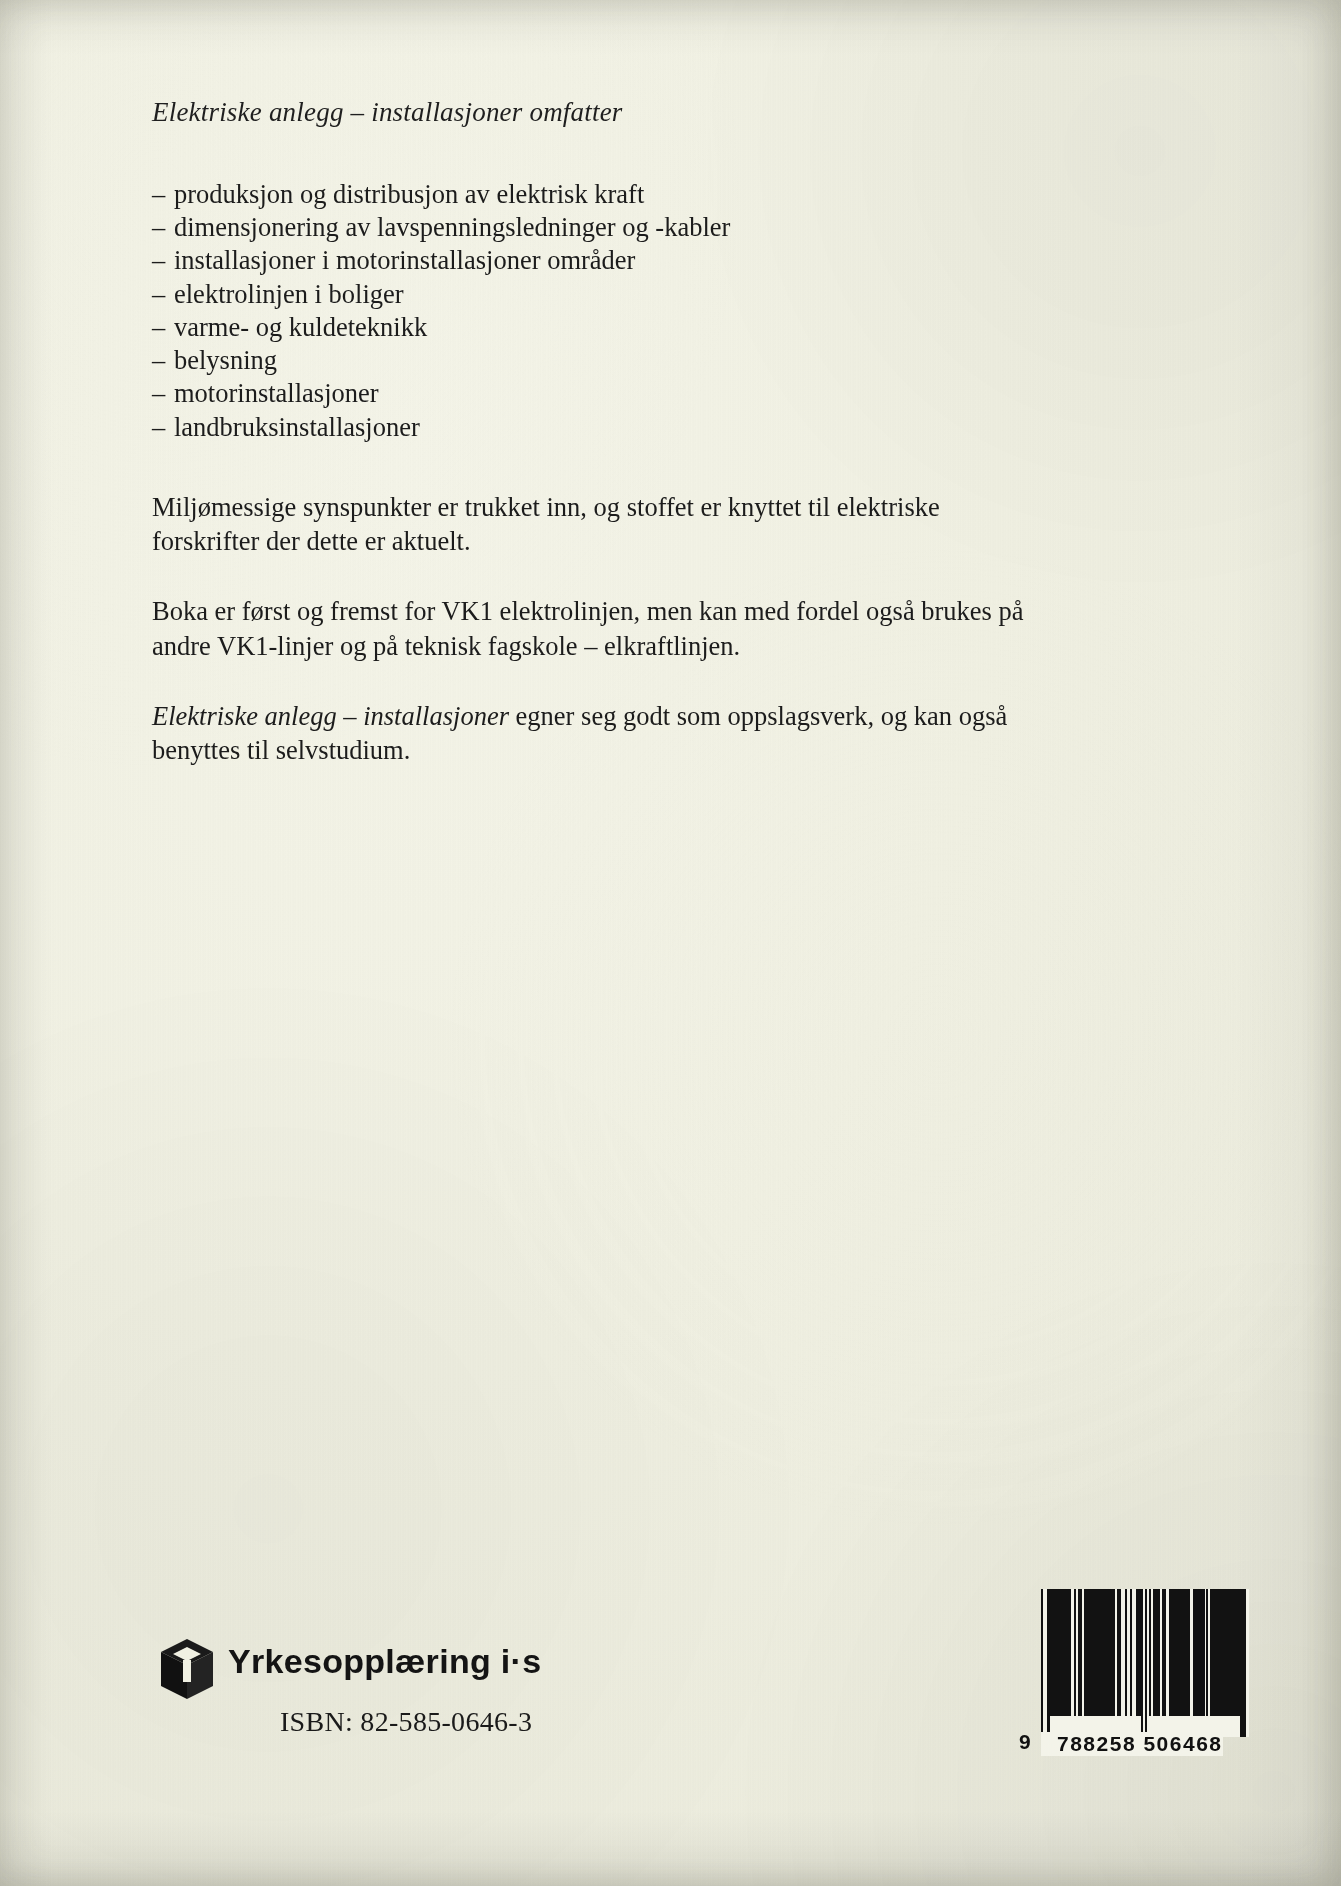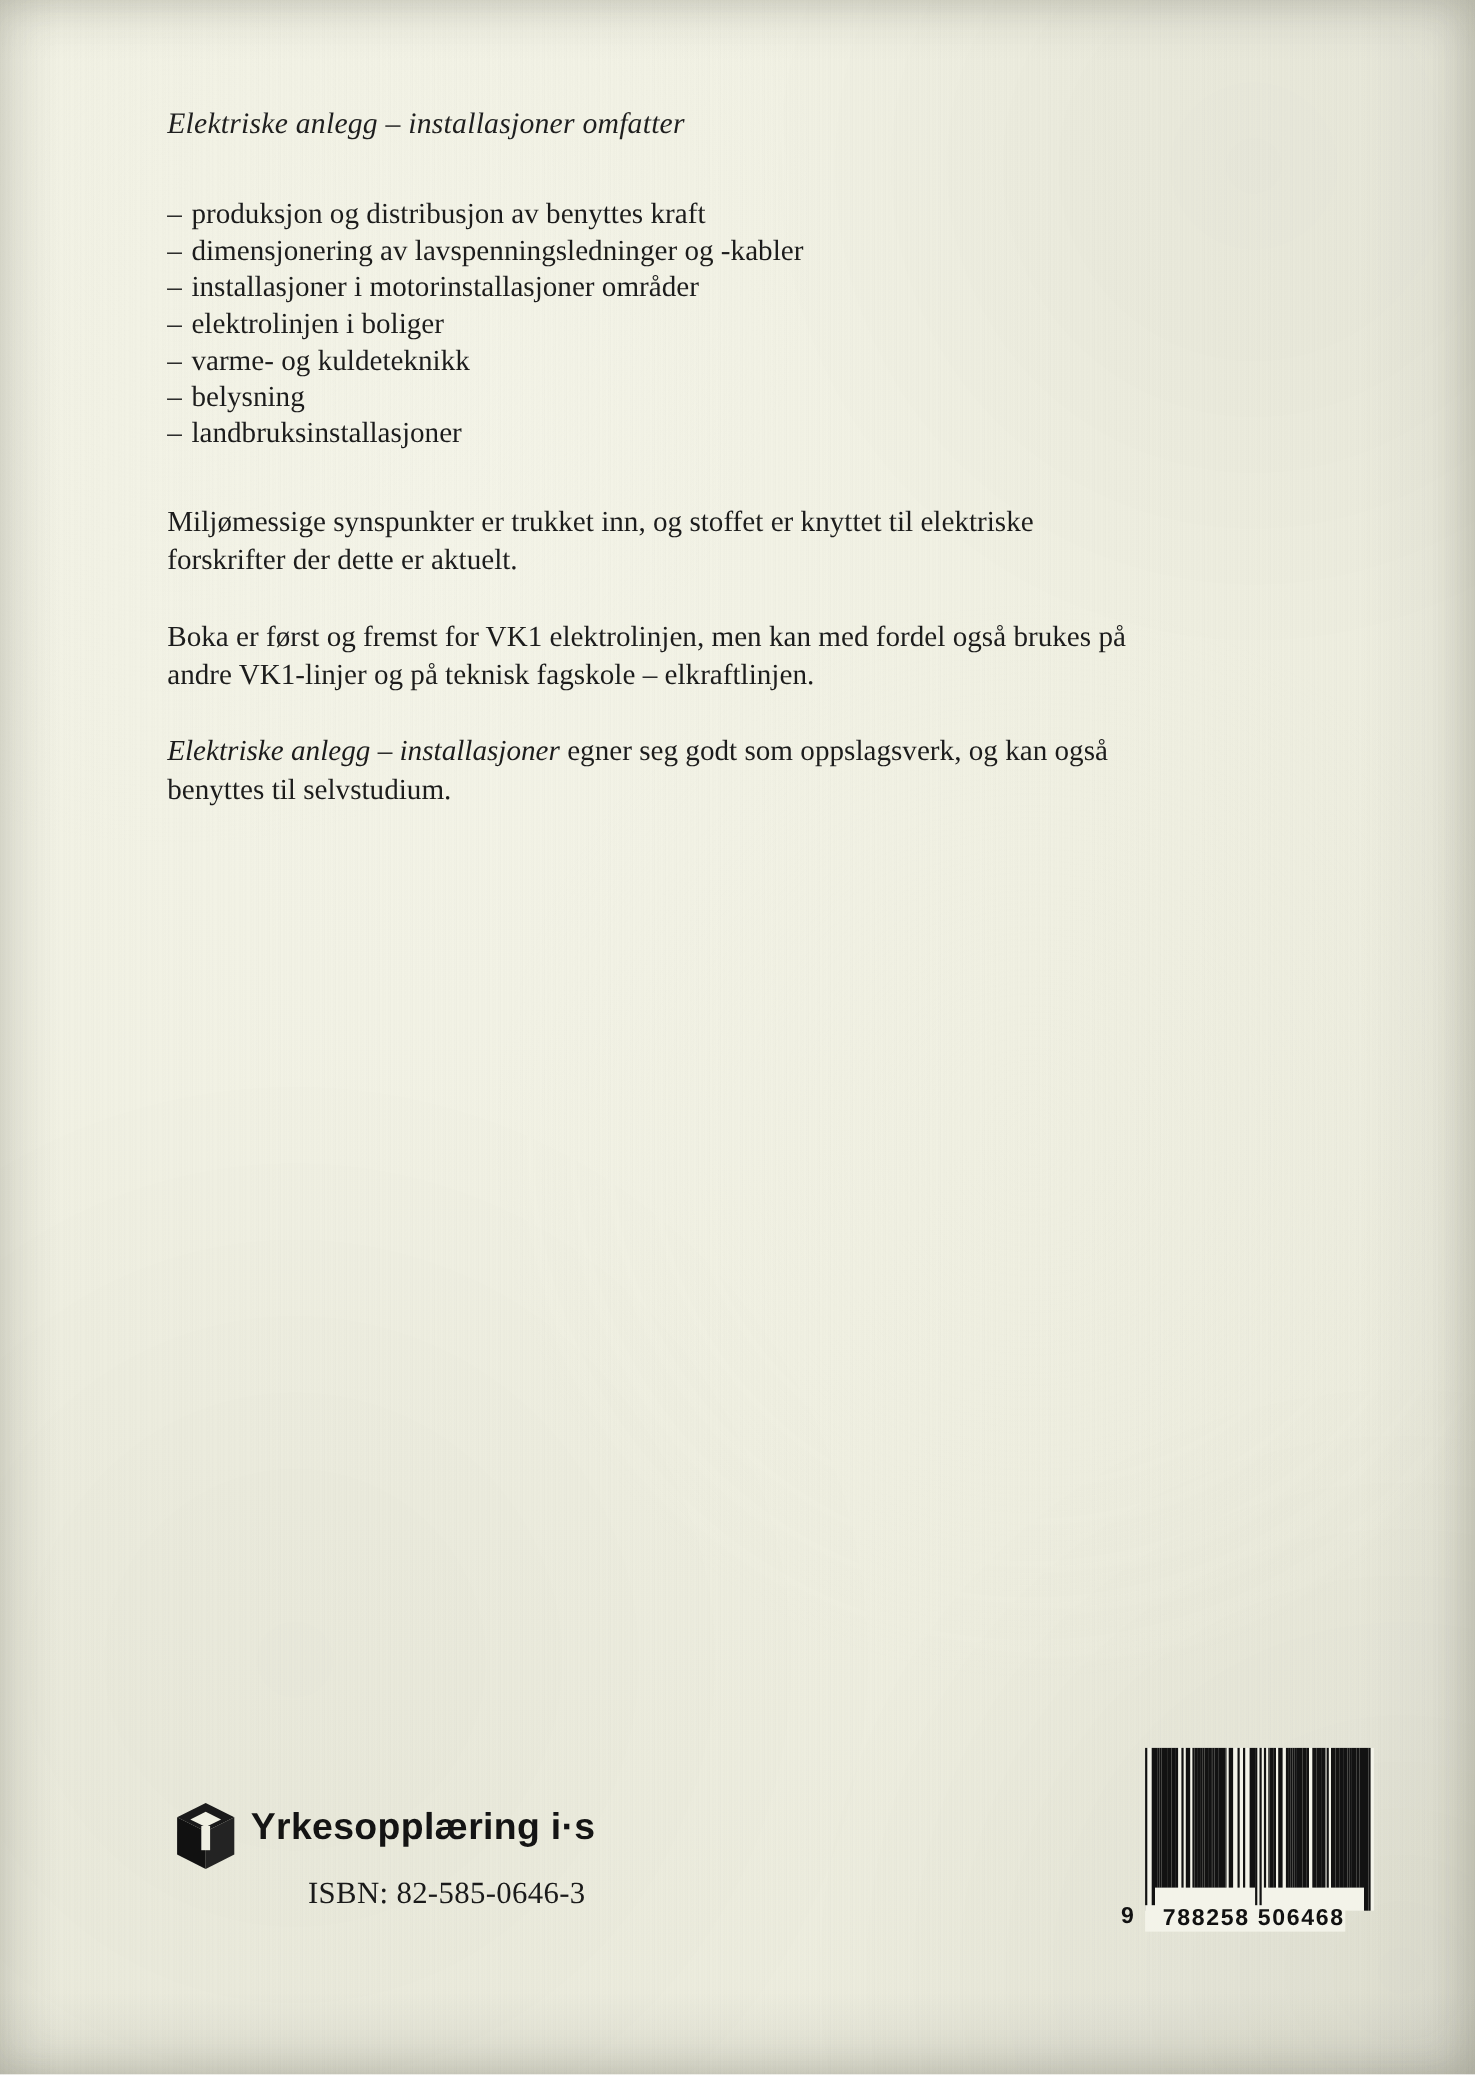--- a/index.html
+++ b/index.html
@@ -177,26 +177,27 @@
 <body>
 
 <div class="page">
   <div class="mottle"></div>
 
   <div class="content">
 
     <div class="heading">Elektriske anlegg – installasjoner omfatter</div>
 
     <ul class="bullets">
-      <li><span class="dash">–</span><span>produksjon og distribusjon av benyttes kraft</span></li>
+      <li><span class="dash">–</span><span>produksjon og distribusjon av elektrisk kraft</span></li>
       <li><span class="dash">–</span><span>dimensjonering av lavspenningsledninger og -kabler</span></li>
       <li><span class="dash">–</span><span>installasjoner i motorinstallasjoner områder</span></li>
       <li><span class="dash">–</span><span>elektrolinjen i boliger</span></li>
       <li><span class="dash">–</span><span>varme- og kuldeteknikk</span></li>
       <li><span class="dash">–</span><span>belysning</span></li>
+      <li><span class="dash">–</span><span>motorinstallasjoner</span></li>
       <li><span class="dash">–</span><span>landbruksinstallasjoner</span></li>
     </ul>
 
     <p class="para">Miljømessige synspunkter er trukket inn, og stoffet er knyttet til elektriske forskrifter der dette er aktuelt.</p>
 
     <p class="para">Boka er først og fremst for VK1 elektrolinjen, men kan med fordel også brukes på andre VK1-linjer og på teknisk fagskole – elkraftlinjen.</p>
 
     <p class="para last"><span class="ital">Elektriske anlegg – installasjoner</span><span> egner seg godt som oppslagsverk, og kan også benyttes til selvstudium.</span></p>
 
   </div>

